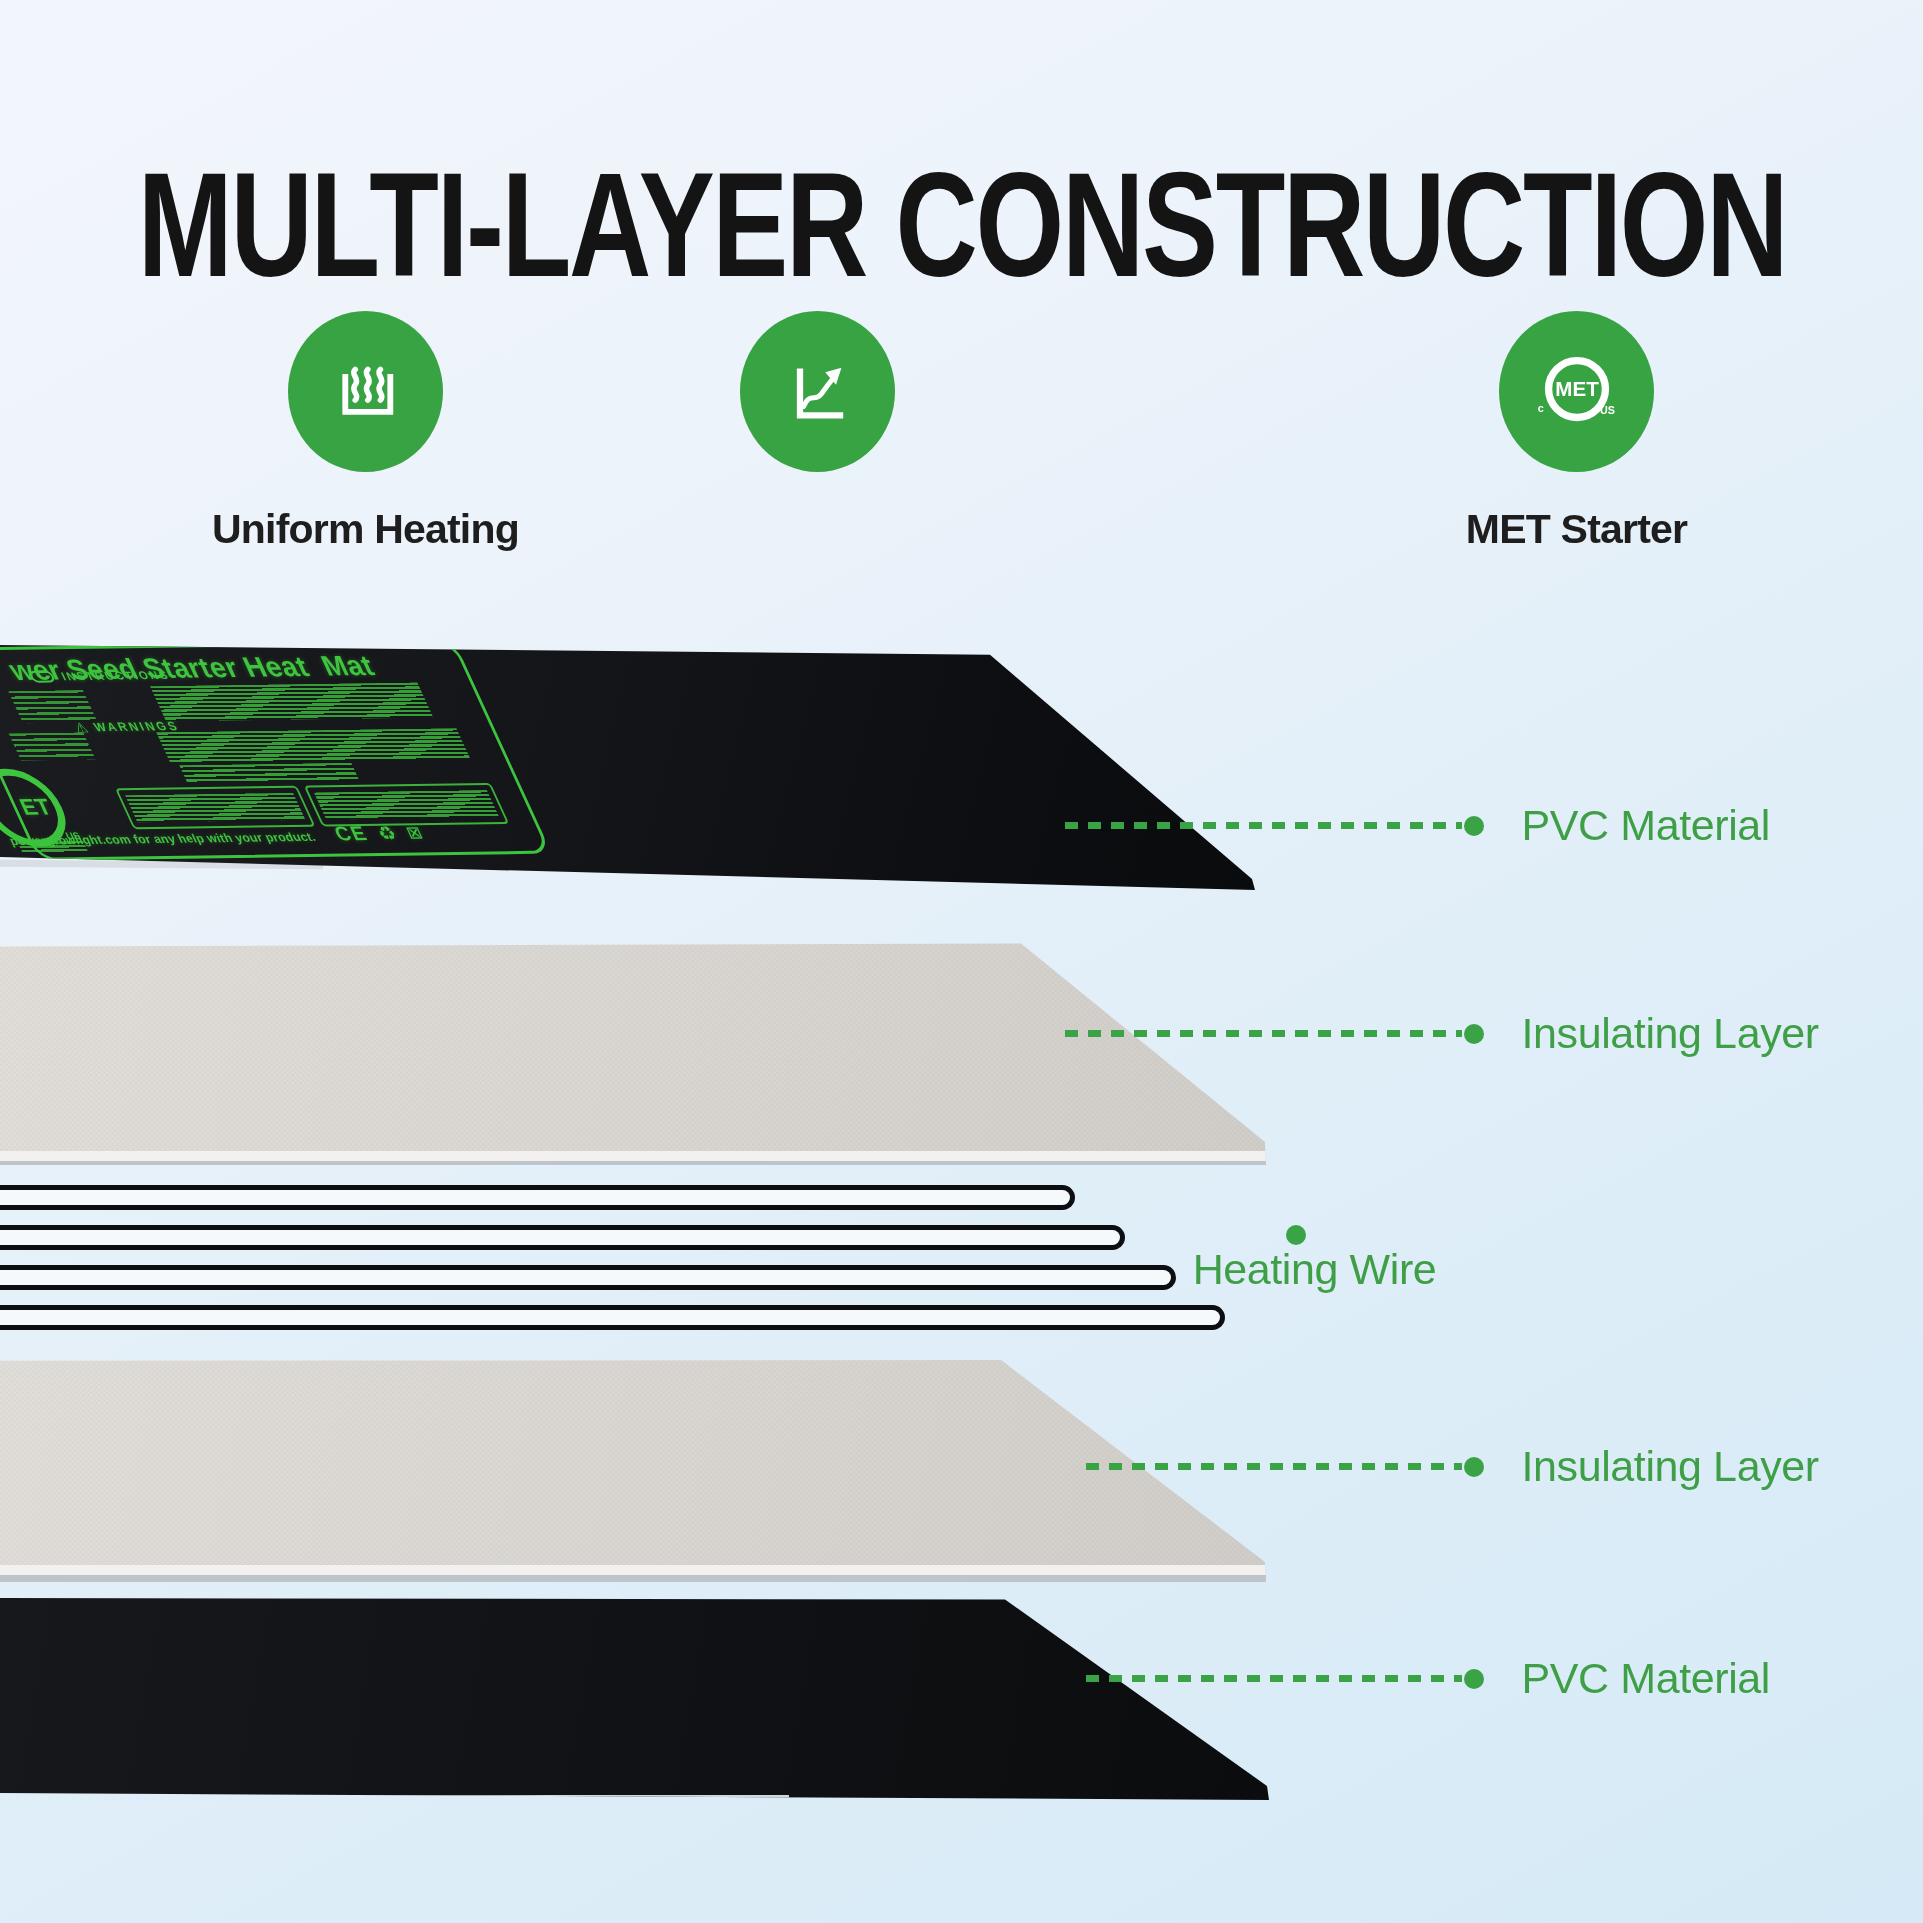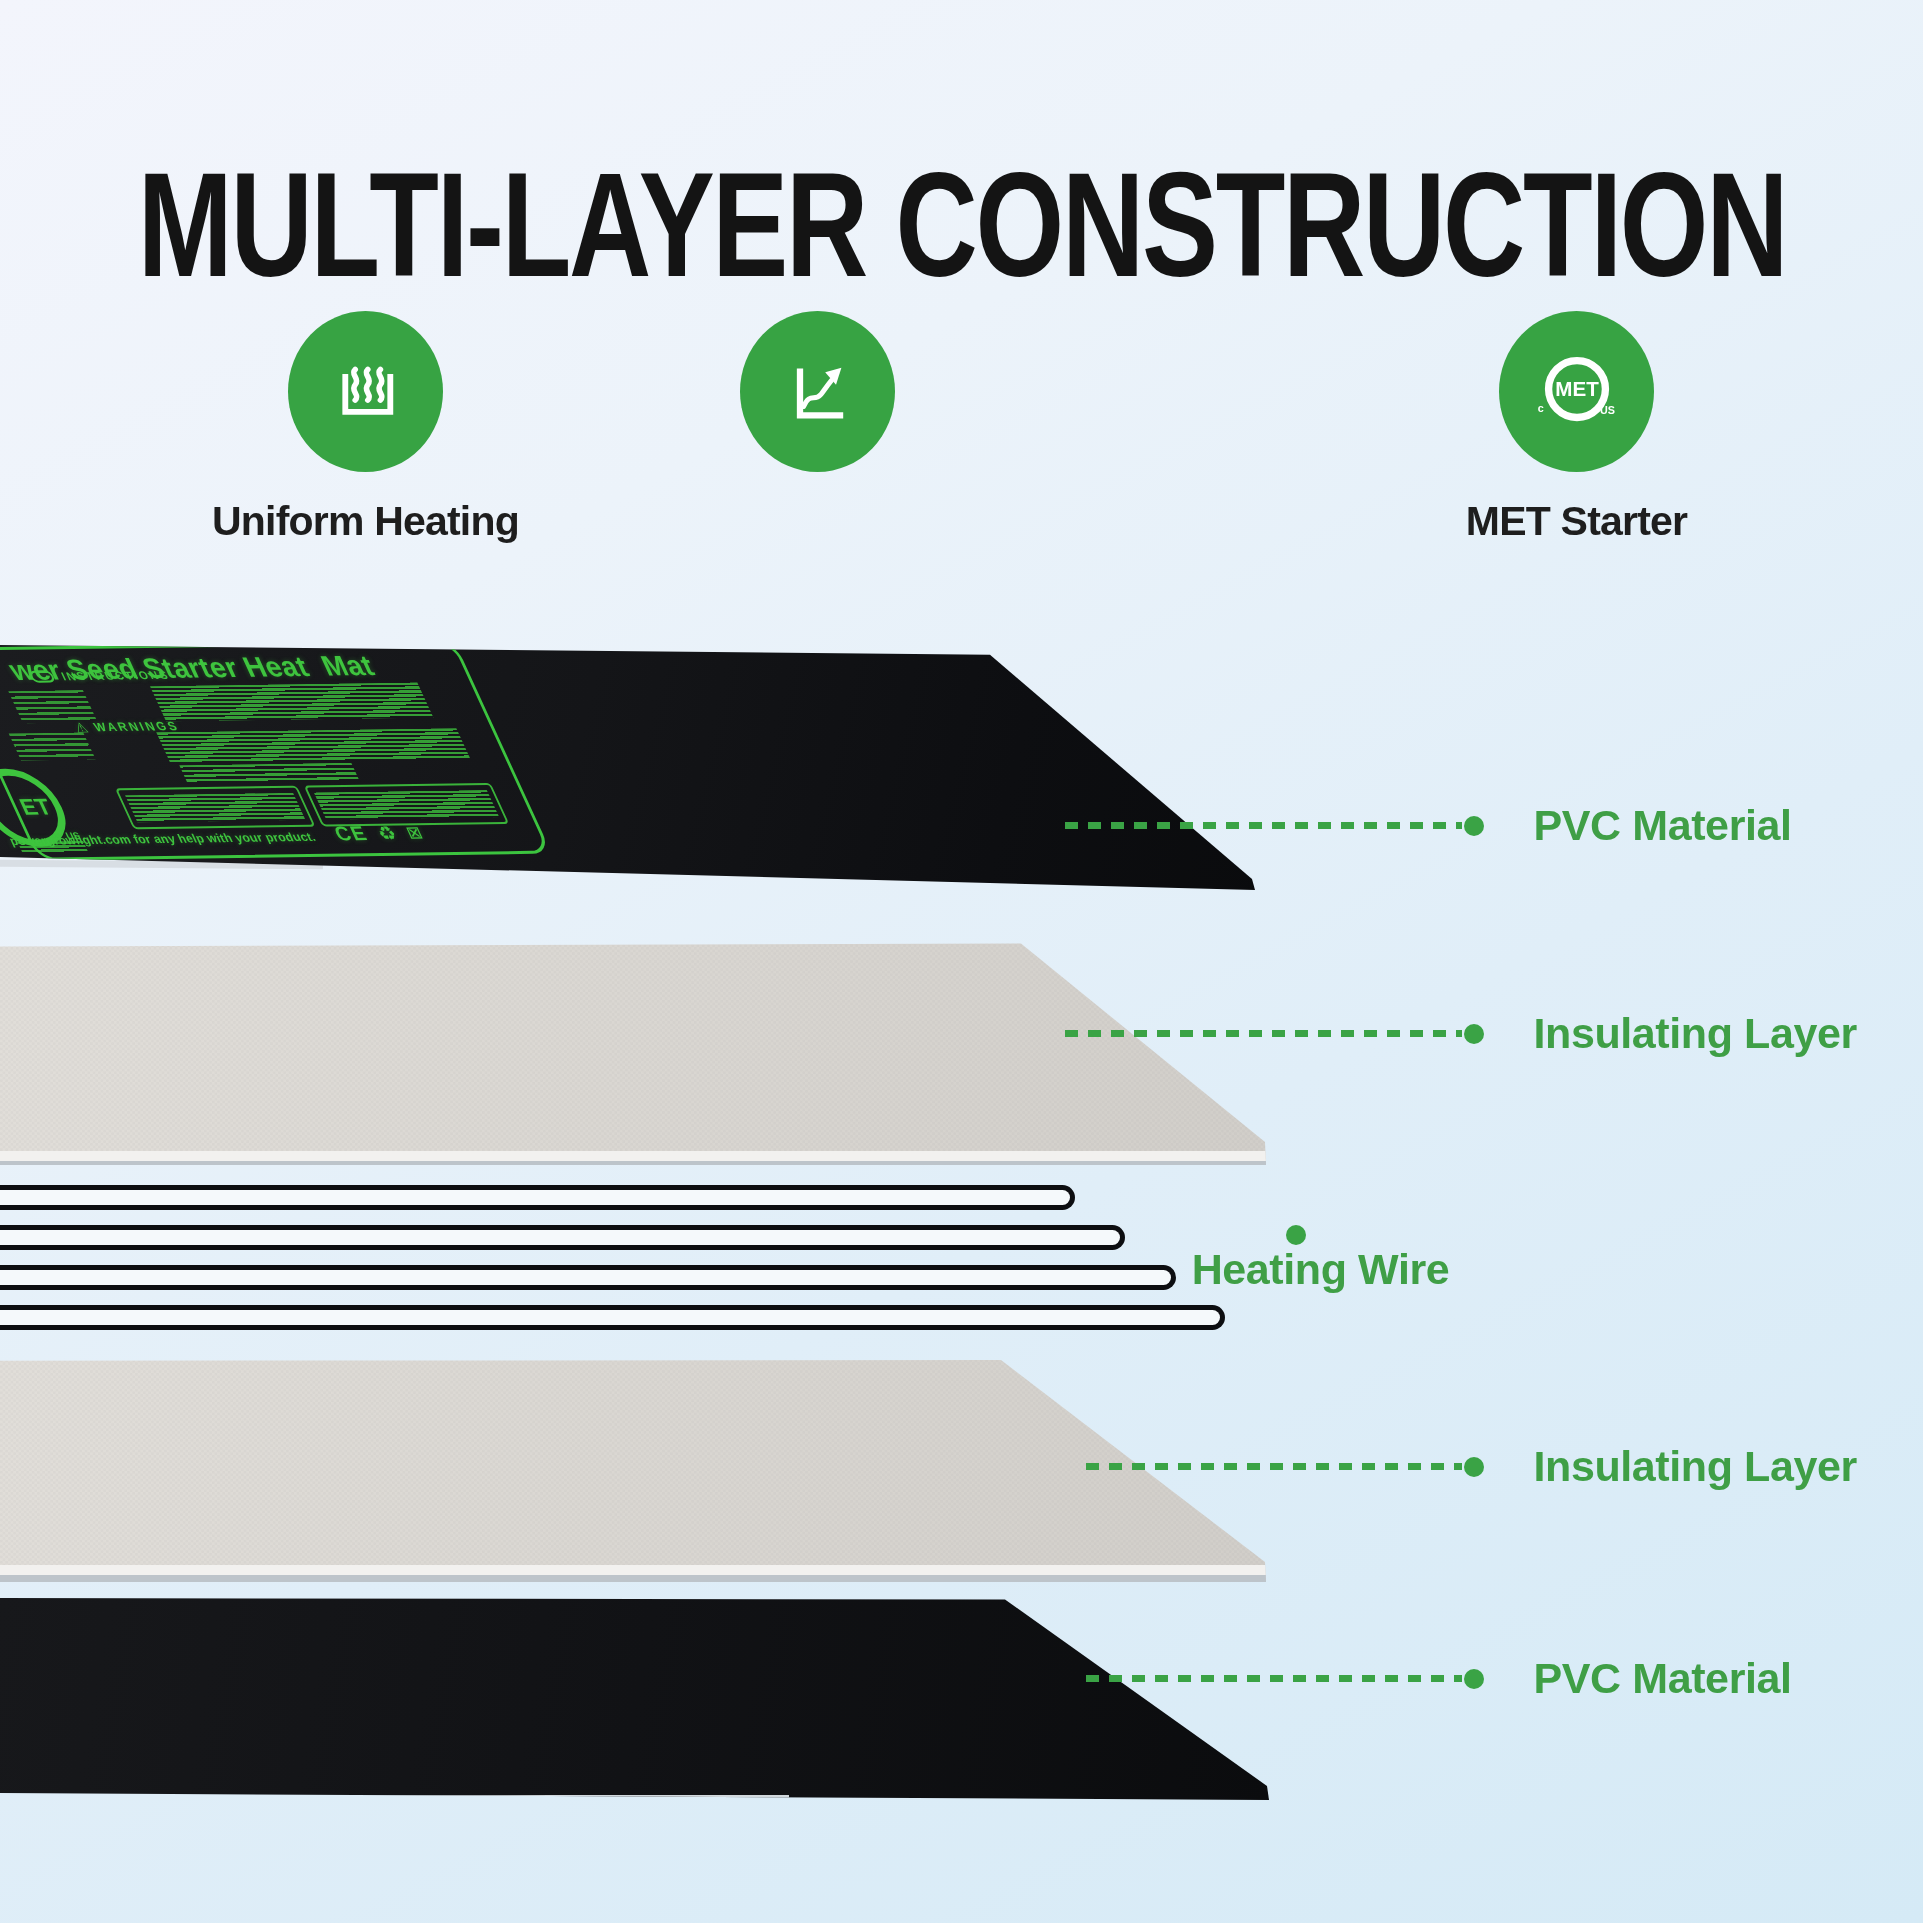--- a/index.html
+++ b/index.html
@@ -14,21 +14,21 @@
   .page-title{
     position:absolute;top:63px;left:0;width:100%;text-align:center;
     font-weight:700;font-size:114px;letter-spacing:-2.3px;color:#141414;
     transform:scaleY(1.30);transform-origin:center top;white-space:nowrap;
   }
 
   
   .feature{position:absolute;top:311px;width:421px;text-align:center;}
   .ficon{width:155px;height:161px;border-radius:50%;background:#37a343;
     margin:0 auto;display:flex;align-items:center;justify-content:center;}
-  .flabel{margin-top:26px;font-size:41px;font-weight:700;color:#1e1e1e;letter-spacing:-0.8px;white-space:nowrap;}
+  .flabel{margin-top:34px;font-size:41px;font-weight:700;color:#1e1e1e;letter-spacing:-0.8px;white-space:nowrap;}
 
   
   .layer{position:absolute;}
   #pvcTop{left:0;top:642px;width:1278px;height:249px;z-index:3;
     clip-path:polygon(0px 3px,990px 12.8px,1252px 237px,1255px 248px,0px 215px);
     background:linear-gradient(104deg,#1b1c1f 0%,#141518 45%,#0d0e11 78%,#0a0b0d 100%);}
   #insTop{left:0;top:939px;width:1270px;height:229px;z-index:2;
     clip-path:polygon(0px 7.5px,1021px 4.5px,1265px 203px,1266px 226px,0px 226px);
     background:linear-gradient(102deg,#e1ded9 0%,#d9d6d1 55%,#d1cec9 100%);}
   #insBottom{left:0;top:1357px;width:1270px;height:225px;z-index:2;
@@ -58,21 +58,21 @@
   .tl7{background:repeating-linear-gradient(to bottom,rgba(62,196,62,.72) 0 2.3px,transparent 2.3px 5.4px);}
   .specbox{border:2.3px solid rgba(62,196,62,.9);border-radius:4.5px;box-sizing:border-box;}
   .specbox .tl5{position:absolute;inset:5.3px;}
   .stadium{width:22.5px;height:11.3px;border:2.3px solid #3ec43e;border-radius:6.8px;box-sizing:border-box;}
 
   
   .callout{position:absolute;display:flex;align-items:center;height:51px;z-index:6;}
   .dash{height:6.8px;align-self:center;
     background:repeating-linear-gradient(90deg,#3aa345 0 12.8px,transparent 12.8px 23px);}
   .dot{width:20px;height:20px;border-radius:50%;background:#3aa345;margin-left:1.5px;flex:none;}
-  .clabel{margin-left:50px;font-size:43px;font-weight:700;color:#3f9f46;letter-spacing:-0.4px;white-space:nowrap;}
+  .clabel{margin-left:38px;font-size:43px;font-weight:400;color:#3f9f46;letter-spacing:-0.4px;white-space:nowrap;}
 </style>
 </head>
 <body>
 
 <div class="stage">
 
   <h1 class="page-title">MULTI-LAYER CONSTRUCTION</h1>
 
   <div class="feature" style="left:155px;">
     <div class="ficon">

